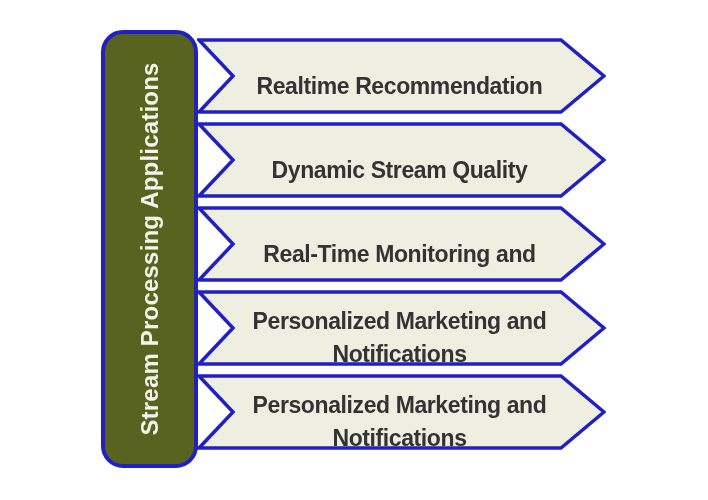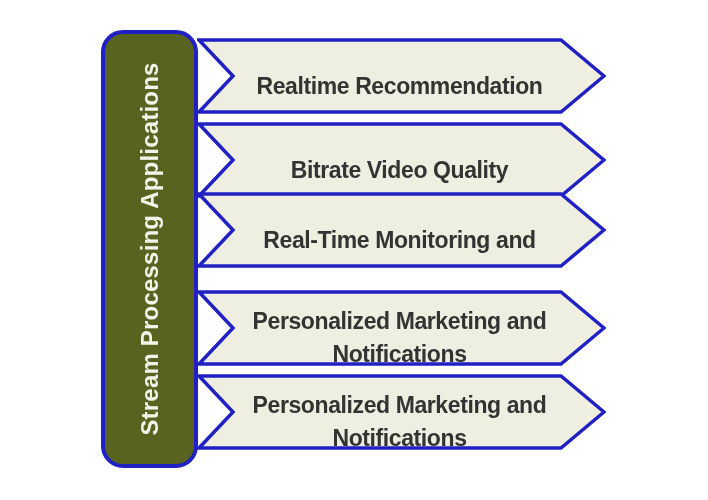--- a/index.html
+++ b/index.html
@@ -42,21 +42,21 @@
   
   .arrow {
     position: absolute;
     left: 197px;
     width: 409px;
     height: 96px;
     z-index: 1;
   }
   .arrow-0 { top: 38px; }
   .arrow-1 { top: 122px; }
-  .arrow-2 { top: 192px; }
+  .arrow-2 { top: 206px; }
   .arrow-3 { top: 290px; }
   .arrow-4 { top: 374px; }
   .arrow-shape {
     position: absolute;
     left: 0; top: 0;
     width: 409px;
     height: 76px;
     display: block;
   }
   .arrow-shape polygon {
@@ -104,21 +104,21 @@
       <span>Realtime Recommendation</span>
       <span></span>
     </div>
   </div>
 
   <div class="arrow arrow-1">
     <svg class="arrow-shape" viewBox="0 0 409 76" preserveAspectRatio="none">
       <polygon points="2,2 364,2 407,38 364,74 2,74 36,38"></polygon>
     </svg>
     <div class="arrow-text">
-      <span>Bitrate Video Quality</span>
+      <span>Dynamic Stream Quality</span>
     </div>
   </div>
 
   <div class="arrow arrow-2">
     <svg class="arrow-shape" viewBox="0 0 409 76" preserveAspectRatio="none">
       <polygon points="2,2 364,2 407,38 364,74 2,74 36,38"></polygon>
     </svg>
     <div class="arrow-text">
       <span>Real-Time Monitoring and</span>
     </div>

